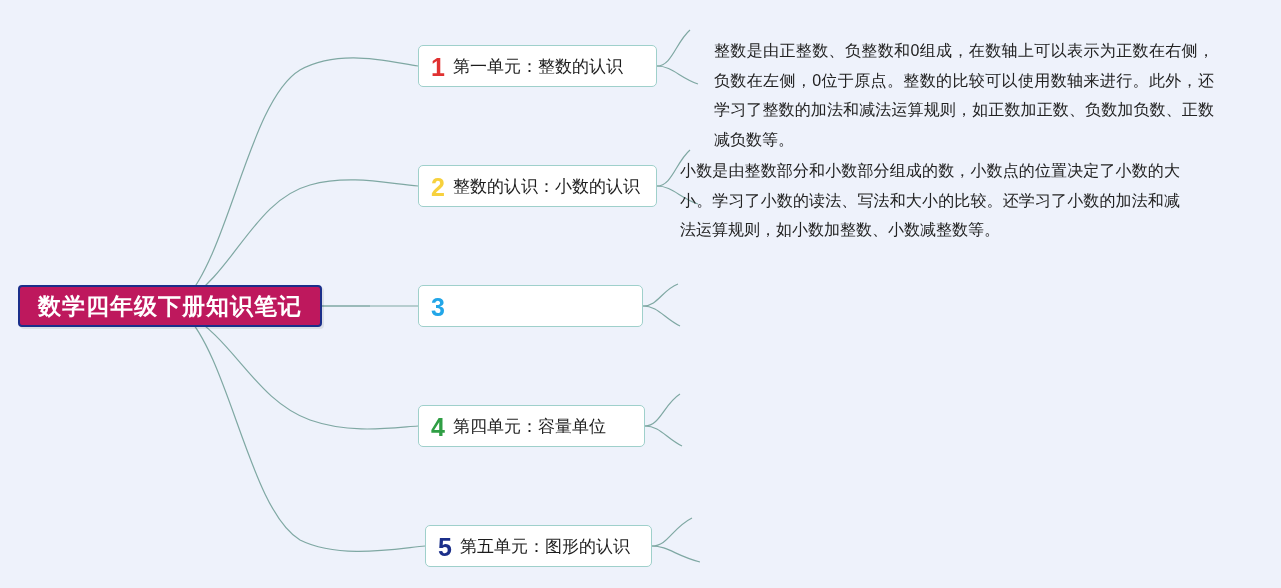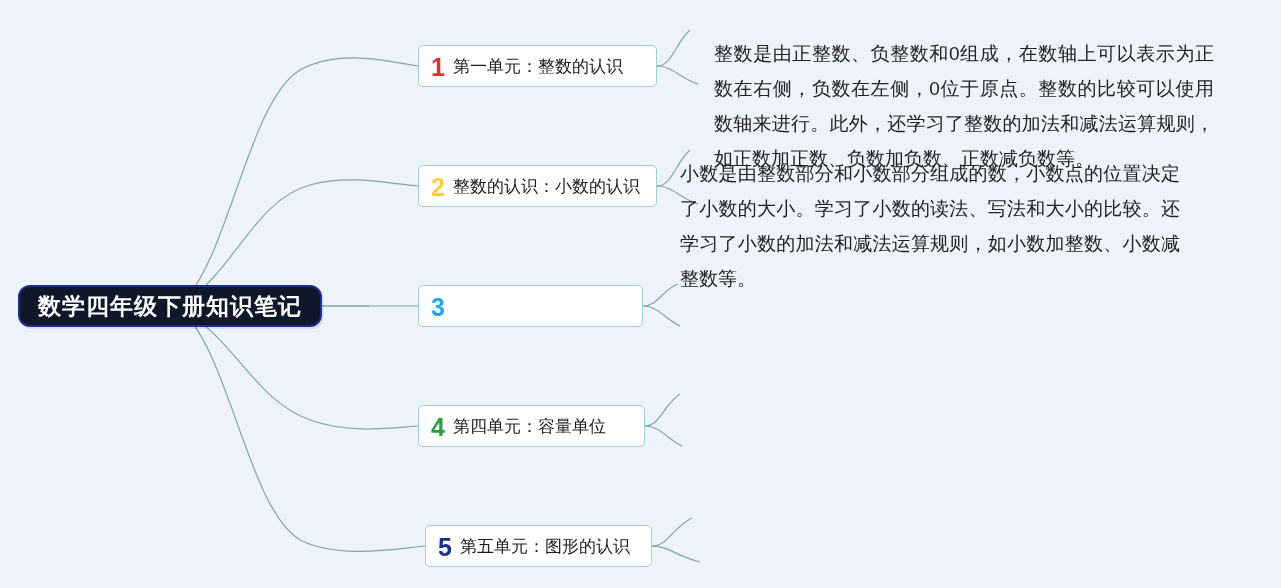--- a/index.html
+++ b/index.html
@@ -26,23 +26,23 @@
     height: 588px;
     pointer-events: none;
   }
   
   .root-node {
     position: absolute;
     left: 18px;
     top: 285px;
     width: 304px;
     height: 42px;
-    background: #0f172a;
+    background: #be185d;
     border: 2px solid #1b2f8a;
-    border-radius: 12px;
+    border-radius: 4px;
     box-shadow: 2px 2px 0 rgba(0,0,0,0.08);
     display: flex;
     align-items: center;
     justify-content: center;
     box-sizing: border-box;
   }
   .root-node .root-label {
     color: #ffffff;
     font-size: 23px;
     font-weight: bold;
@@ -70,21 +70,21 @@
     top: 1px;
   }
   .unit-title {
     font-size: 17px;
     color: #1c1c1c;
     white-space: nowrap;
   }
   
   .desc {
     position: absolute;
-    font-size: 19px;
+    font-size: 16px;
     line-height: 1.85;
     color: #222222;
     text-align: justify;
   }
 </style>
 </head>
 <body>
 
 <div id="canvas">
 

